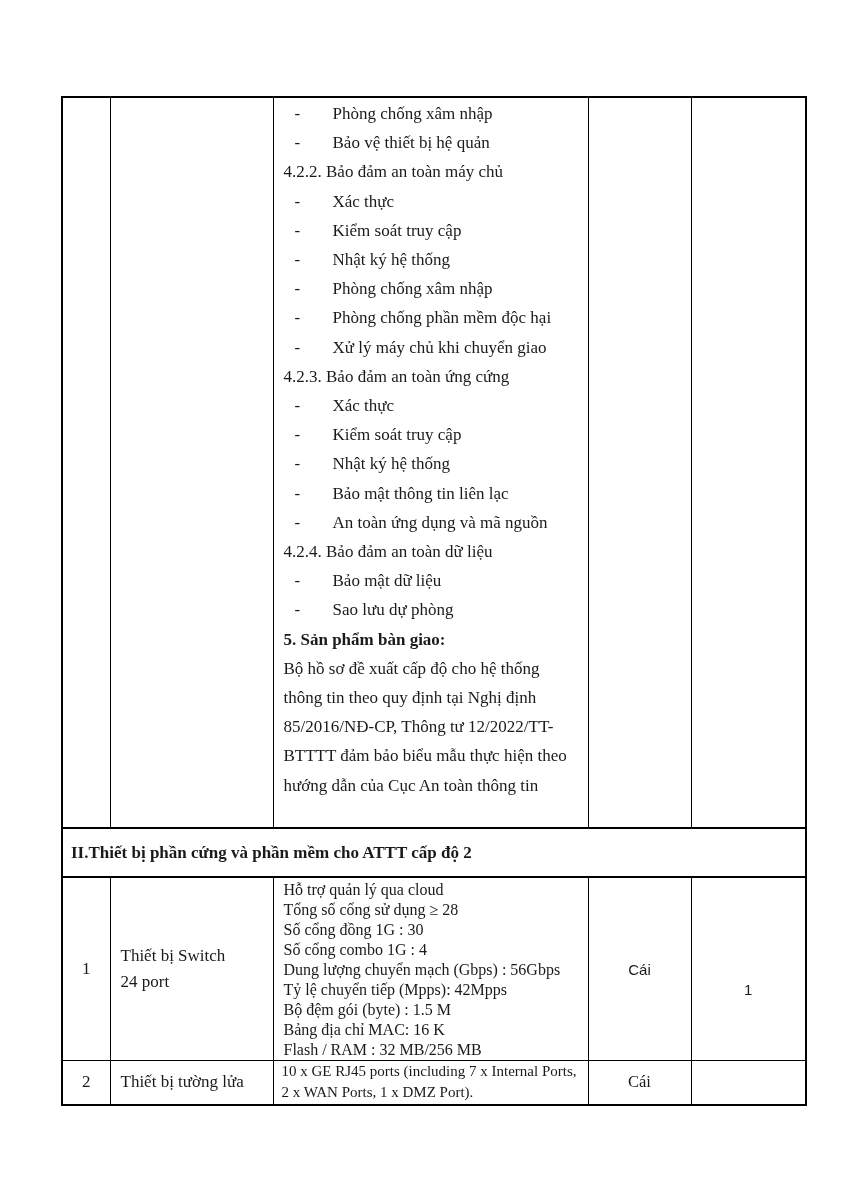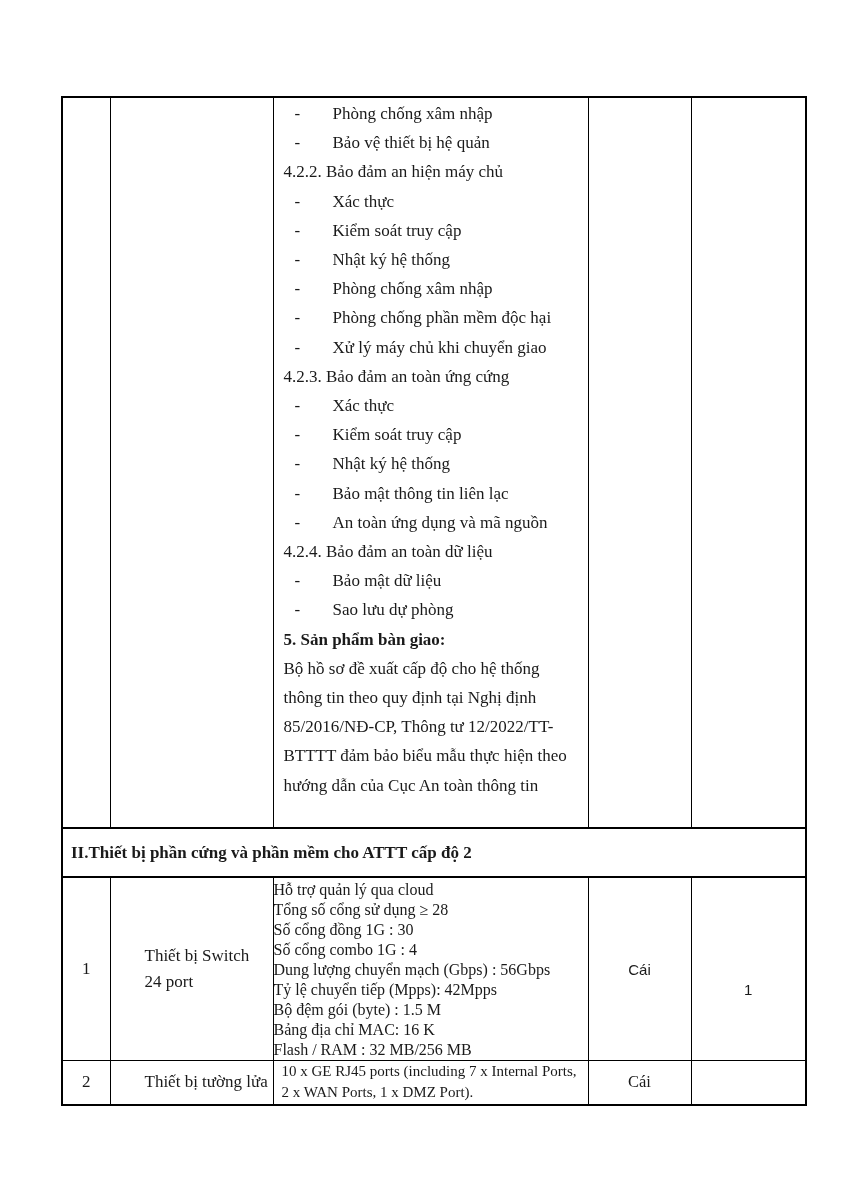--- a/index.html
+++ b/index.html
@@ -70,26 +70,26 @@
     white-space: nowrap;
   }
   
   tr.row-switch { height: 182px; }
   tr.row-firewall { height: 44px; }
   td.stt-cell {
     text-align: center;
     font-size: 17px;
   }
   td.name-cell { padding-left: 10px; }
-  .name-text { width: 126px; margin-left: 24px; }
+  .name-text { width: 126px; }
   tr.row-switch .name-text { line-height: 26px; font-size: 17px; }
   tr.row-firewall .name-text { line-height: 22px; font-size: 17px; }
   td.specs-cell {
     vertical-align: top;
-    padding: 2px 8px 0 0;
+    padding: 2px 8px 0 10px;
   }
   .spec-line {
     font-size: 16px;
     line-height: 20px;
     white-space: nowrap;
   }
   td.fw-desc-cell { padding: 0 6px 0 8px; }
   .fw-desc {
     font-size: 15px;
     line-height: 21px;
@@ -135,21 +135,21 @@
         <td class="stt-cell"></td>
         <td></td>
         <td class="cont-desc">
           <div class="items-box">
               <div class="item bullet">
     <span class="dash">-</span><span class="btext">Phòng chống xâm nhập</span>
   </div>
               <div class="item bullet">
     <span class="dash">-</span><span class="btext">Bảo vệ thiết bị hệ quản</span>
   </div>
-              <div class="item heading">4.2.2. Bảo đảm an hiện máy chủ</div>
+              <div class="item heading">4.2.2. Bảo đảm an toàn máy chủ</div>
               <div class="item bullet">
     <span class="dash">-</span><span class="btext">Xác thực</span>
   </div>
               <div class="item bullet">
     <span class="dash">-</span><span class="btext">Kiểm soát truy cập</span>
   </div>
               <div class="item bullet">
     <span class="dash">-</span><span class="btext">Nhật ký hệ thống</span>
   </div>
               <div class="item bullet">

